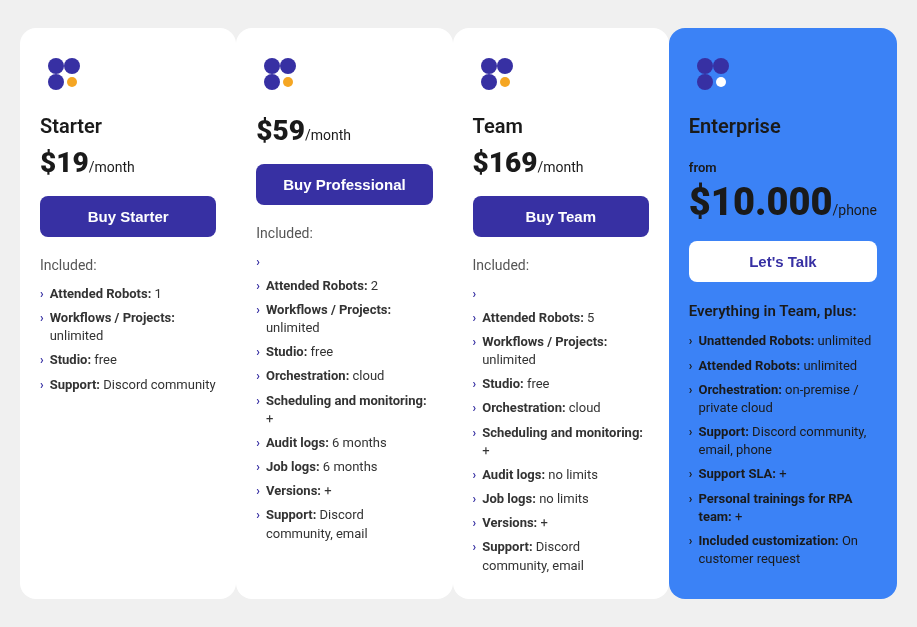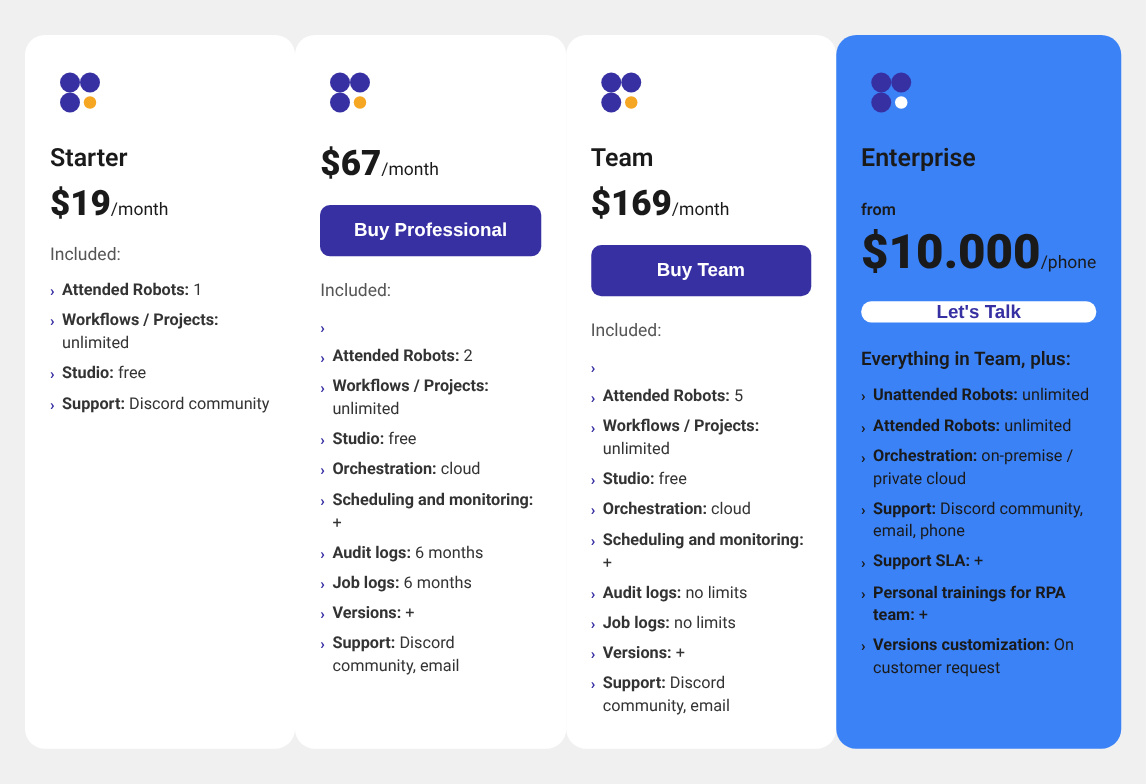--- a/index.html
+++ b/index.html
@@ -64,21 +64,21 @@
       cursor: pointer;
       width: 100%;
       margin-bottom: 20px;
       text-align: center;
     }
     .btn-talk {
       background: #fff;
       color: #3730A3;
       border: none;
       border-radius: 8px;
-      padding: 0 16px;
+      padding: 12px 16px;
       font-size: 15px;
       font-weight: 600;
       cursor: pointer;
       width: 100%;
       margin-bottom: 20px;
       text-align: center;
     }
     .included-label {
       font-size: 14px;
       color: #555;
@@ -135,20 +135,21 @@
       <div class="logo-icon">
         <svg class="logo-dots" width="48" height="48" viewBox="0 0 48 48" xmlns="http://www.w3.org/2000/svg">
     <circle cx="16" cy="14" r="8" fill="#3730A3"></circle>
     <circle cx="32" cy="14" r="8" fill="#3730A3"></circle>
     <circle cx="16" cy="30" r="8" fill="#3730A3"></circle>
     <circle cx="32" cy="30" r="5" fill="#F5A623"></circle>
   </svg>
       </div>
       <div class="plan-name">Starter</div>
       <div class="plan-price"><strong>$19</strong><span class="unit">/month</span></div>
+      <button class="btn-buy">Buy Starter</button>
       <div class="included-label">Included:</div>
       <ul class="features-list">
         <li>
           <span class="arrow">›</span>
           <span><span class="feature-key">Attended Robots:</span> 1</span>
         </li>
         <li>
           <span class="arrow">›</span>
           <span><span class="feature-key">Workflows / Projects:</span> unlimited</span>
         </li>
@@ -164,21 +165,21 @@
     </div>
     <div class="plan-card">
       <div class="logo-icon">
         <svg class="logo-dots" width="48" height="48" viewBox="0 0 48 48" xmlns="http://www.w3.org/2000/svg">
     <circle cx="16" cy="14" r="8" fill="#3730A3"></circle>
     <circle cx="32" cy="14" r="8" fill="#3730A3"></circle>
     <circle cx="16" cy="30" r="8" fill="#3730A3"></circle>
     <circle cx="32" cy="30" r="5" fill="#F5A623"></circle>
   </svg>
       </div>
-      <div class="plan-price"><strong>$67</strong><span class="unit">/month</span></div>
+      <div class="plan-price"><strong>$59</strong><span class="unit">/month</span></div>
       <button class="btn-buy">Buy Professional</button>
       <div class="included-label">Included:</div>
       <ul class="features-list">
         <li>
           <span class="arrow">›</span>
         </li>
         <li>
           <span class="arrow">›</span>
           <span><span class="feature-key">Attended Robots:</span> 2</span>
         </li>
@@ -304,17 +305,17 @@
         <li>
           <span class="arrow">›</span>
           <span><span class="feature-key">Support SLA:</span> +</span>
         </li>
         <li>
           <span class="arrow">›</span>
           <span><span class="feature-key">Personal trainings for RPA team:</span> +</span>
         </li>
         <li>
           <span class="arrow">›</span>
-          <span><span class="feature-key">Versions customization:</span> On customer request</span>
+          <span><span class="feature-key">Included customization:</span> On customer request</span>
         </li>
       </ul>
     </div>
   </div>
 
 </body></html>

